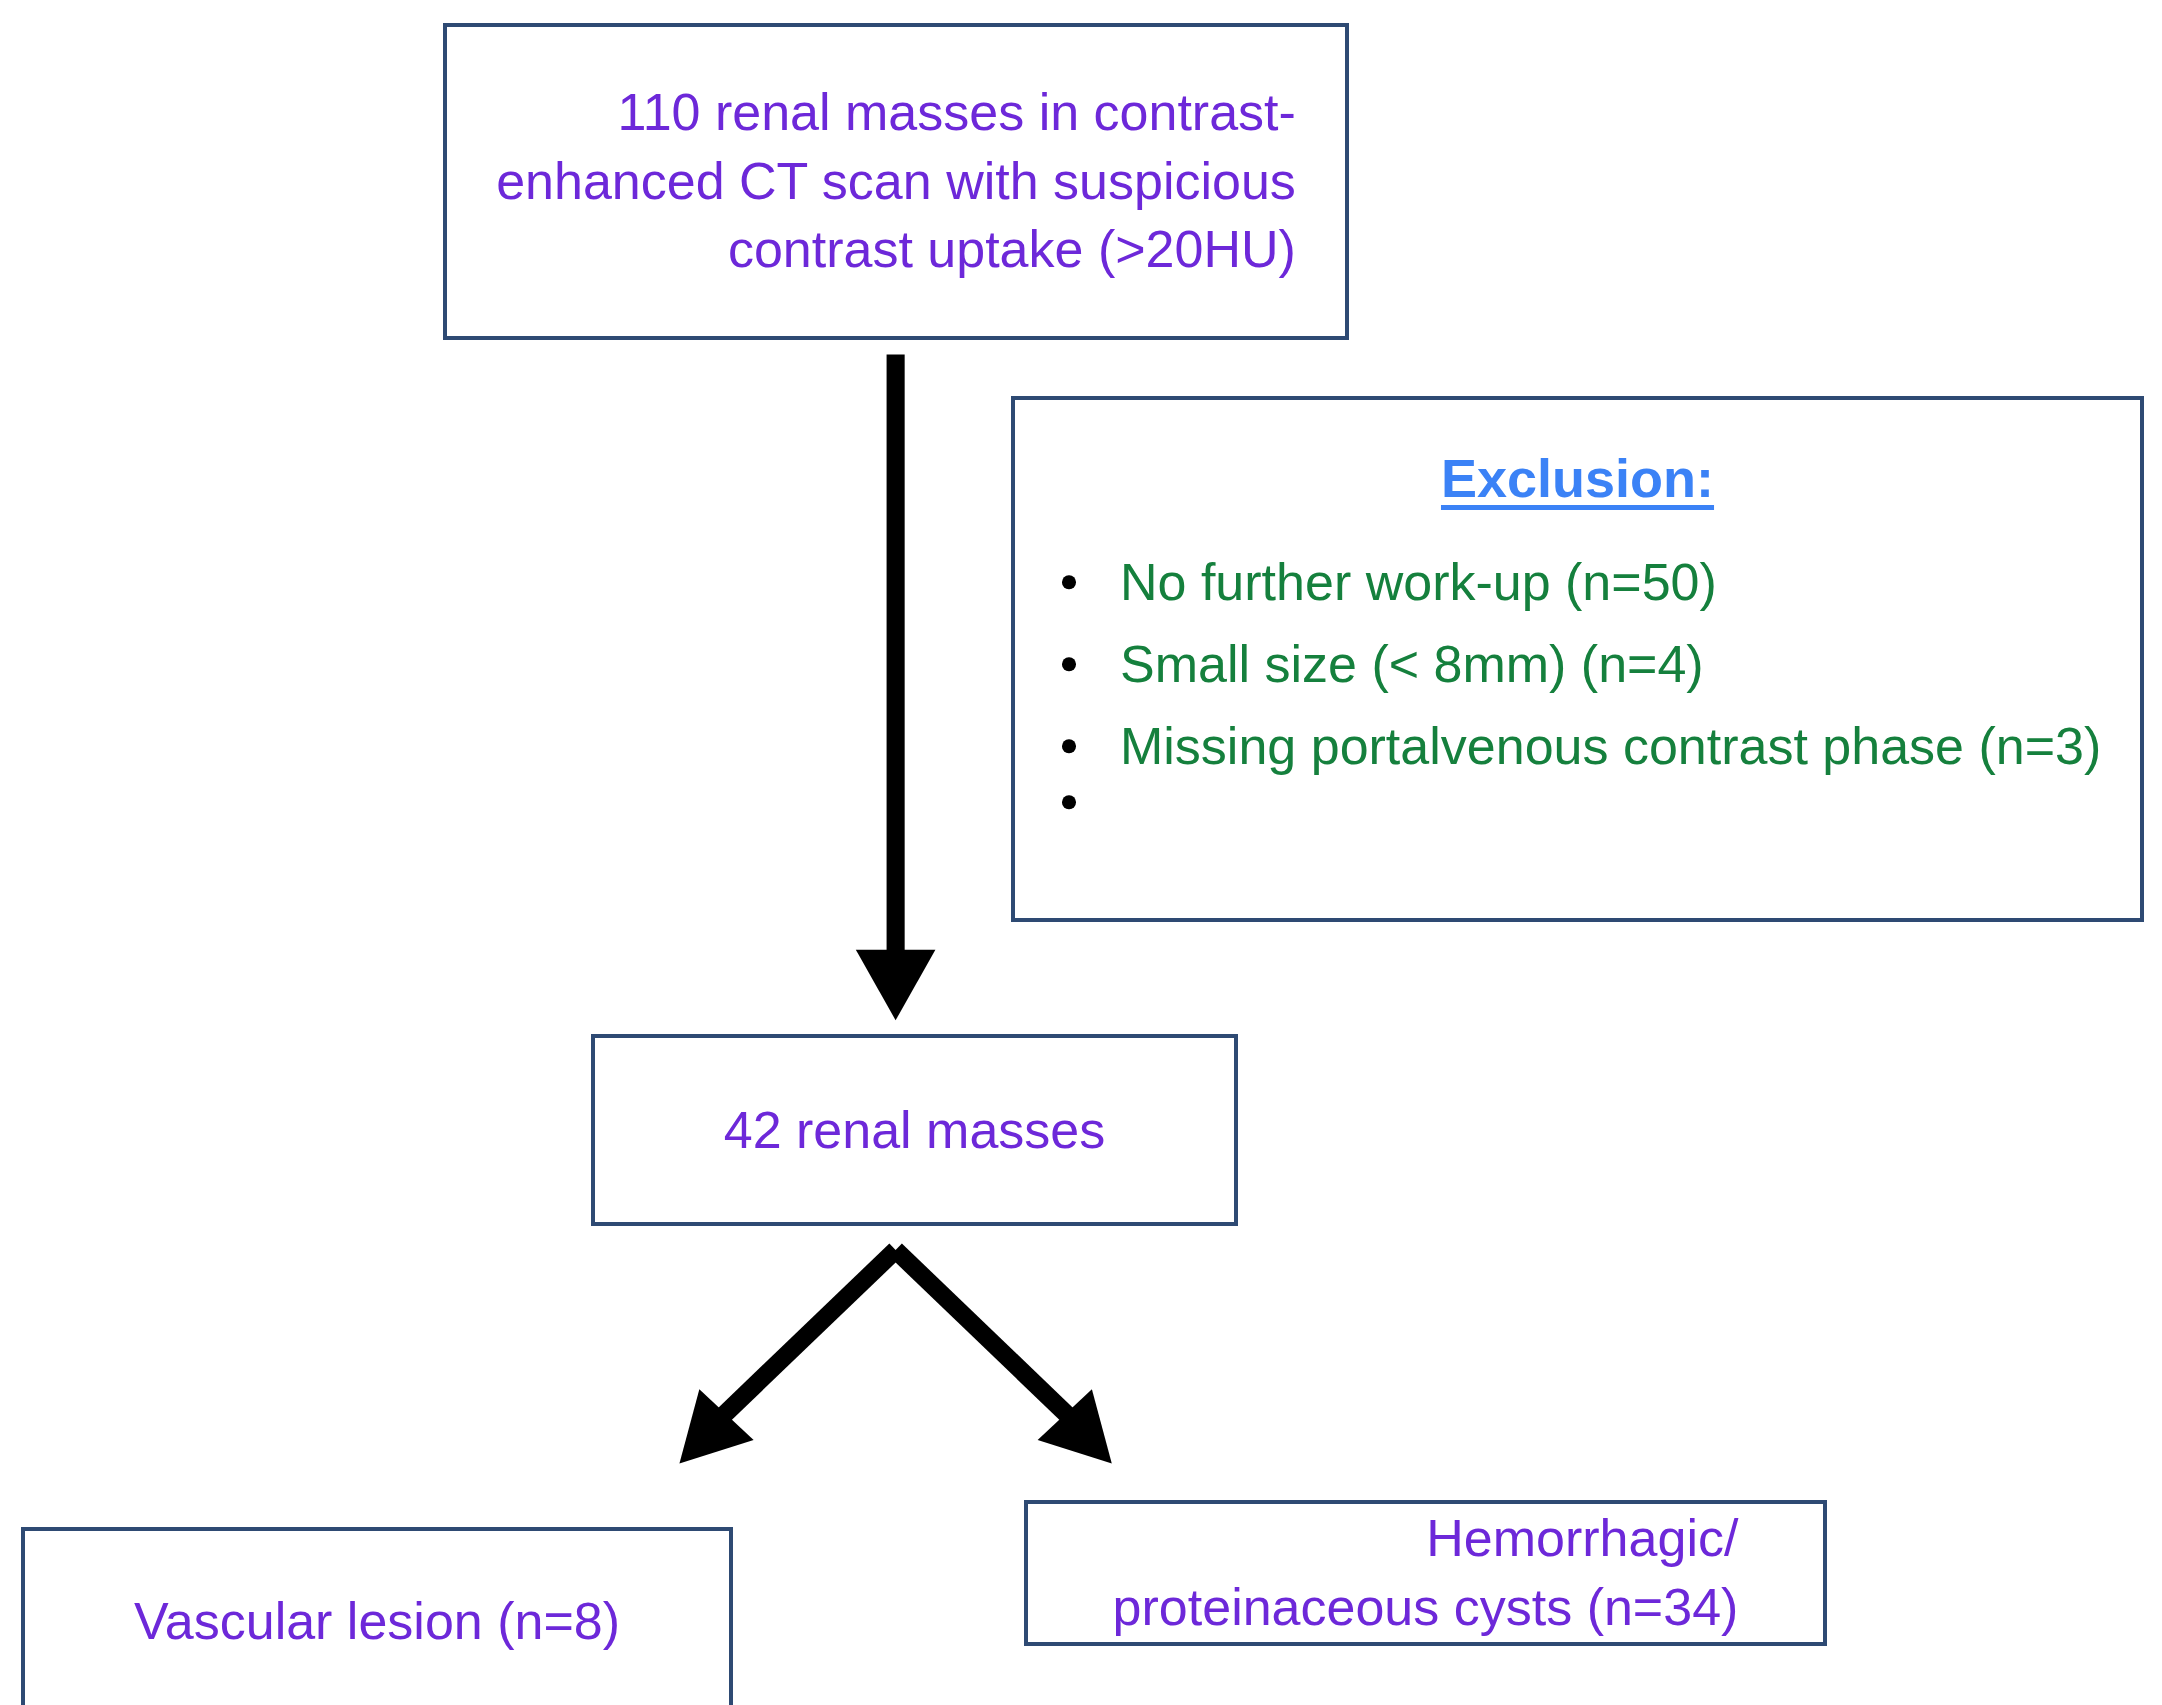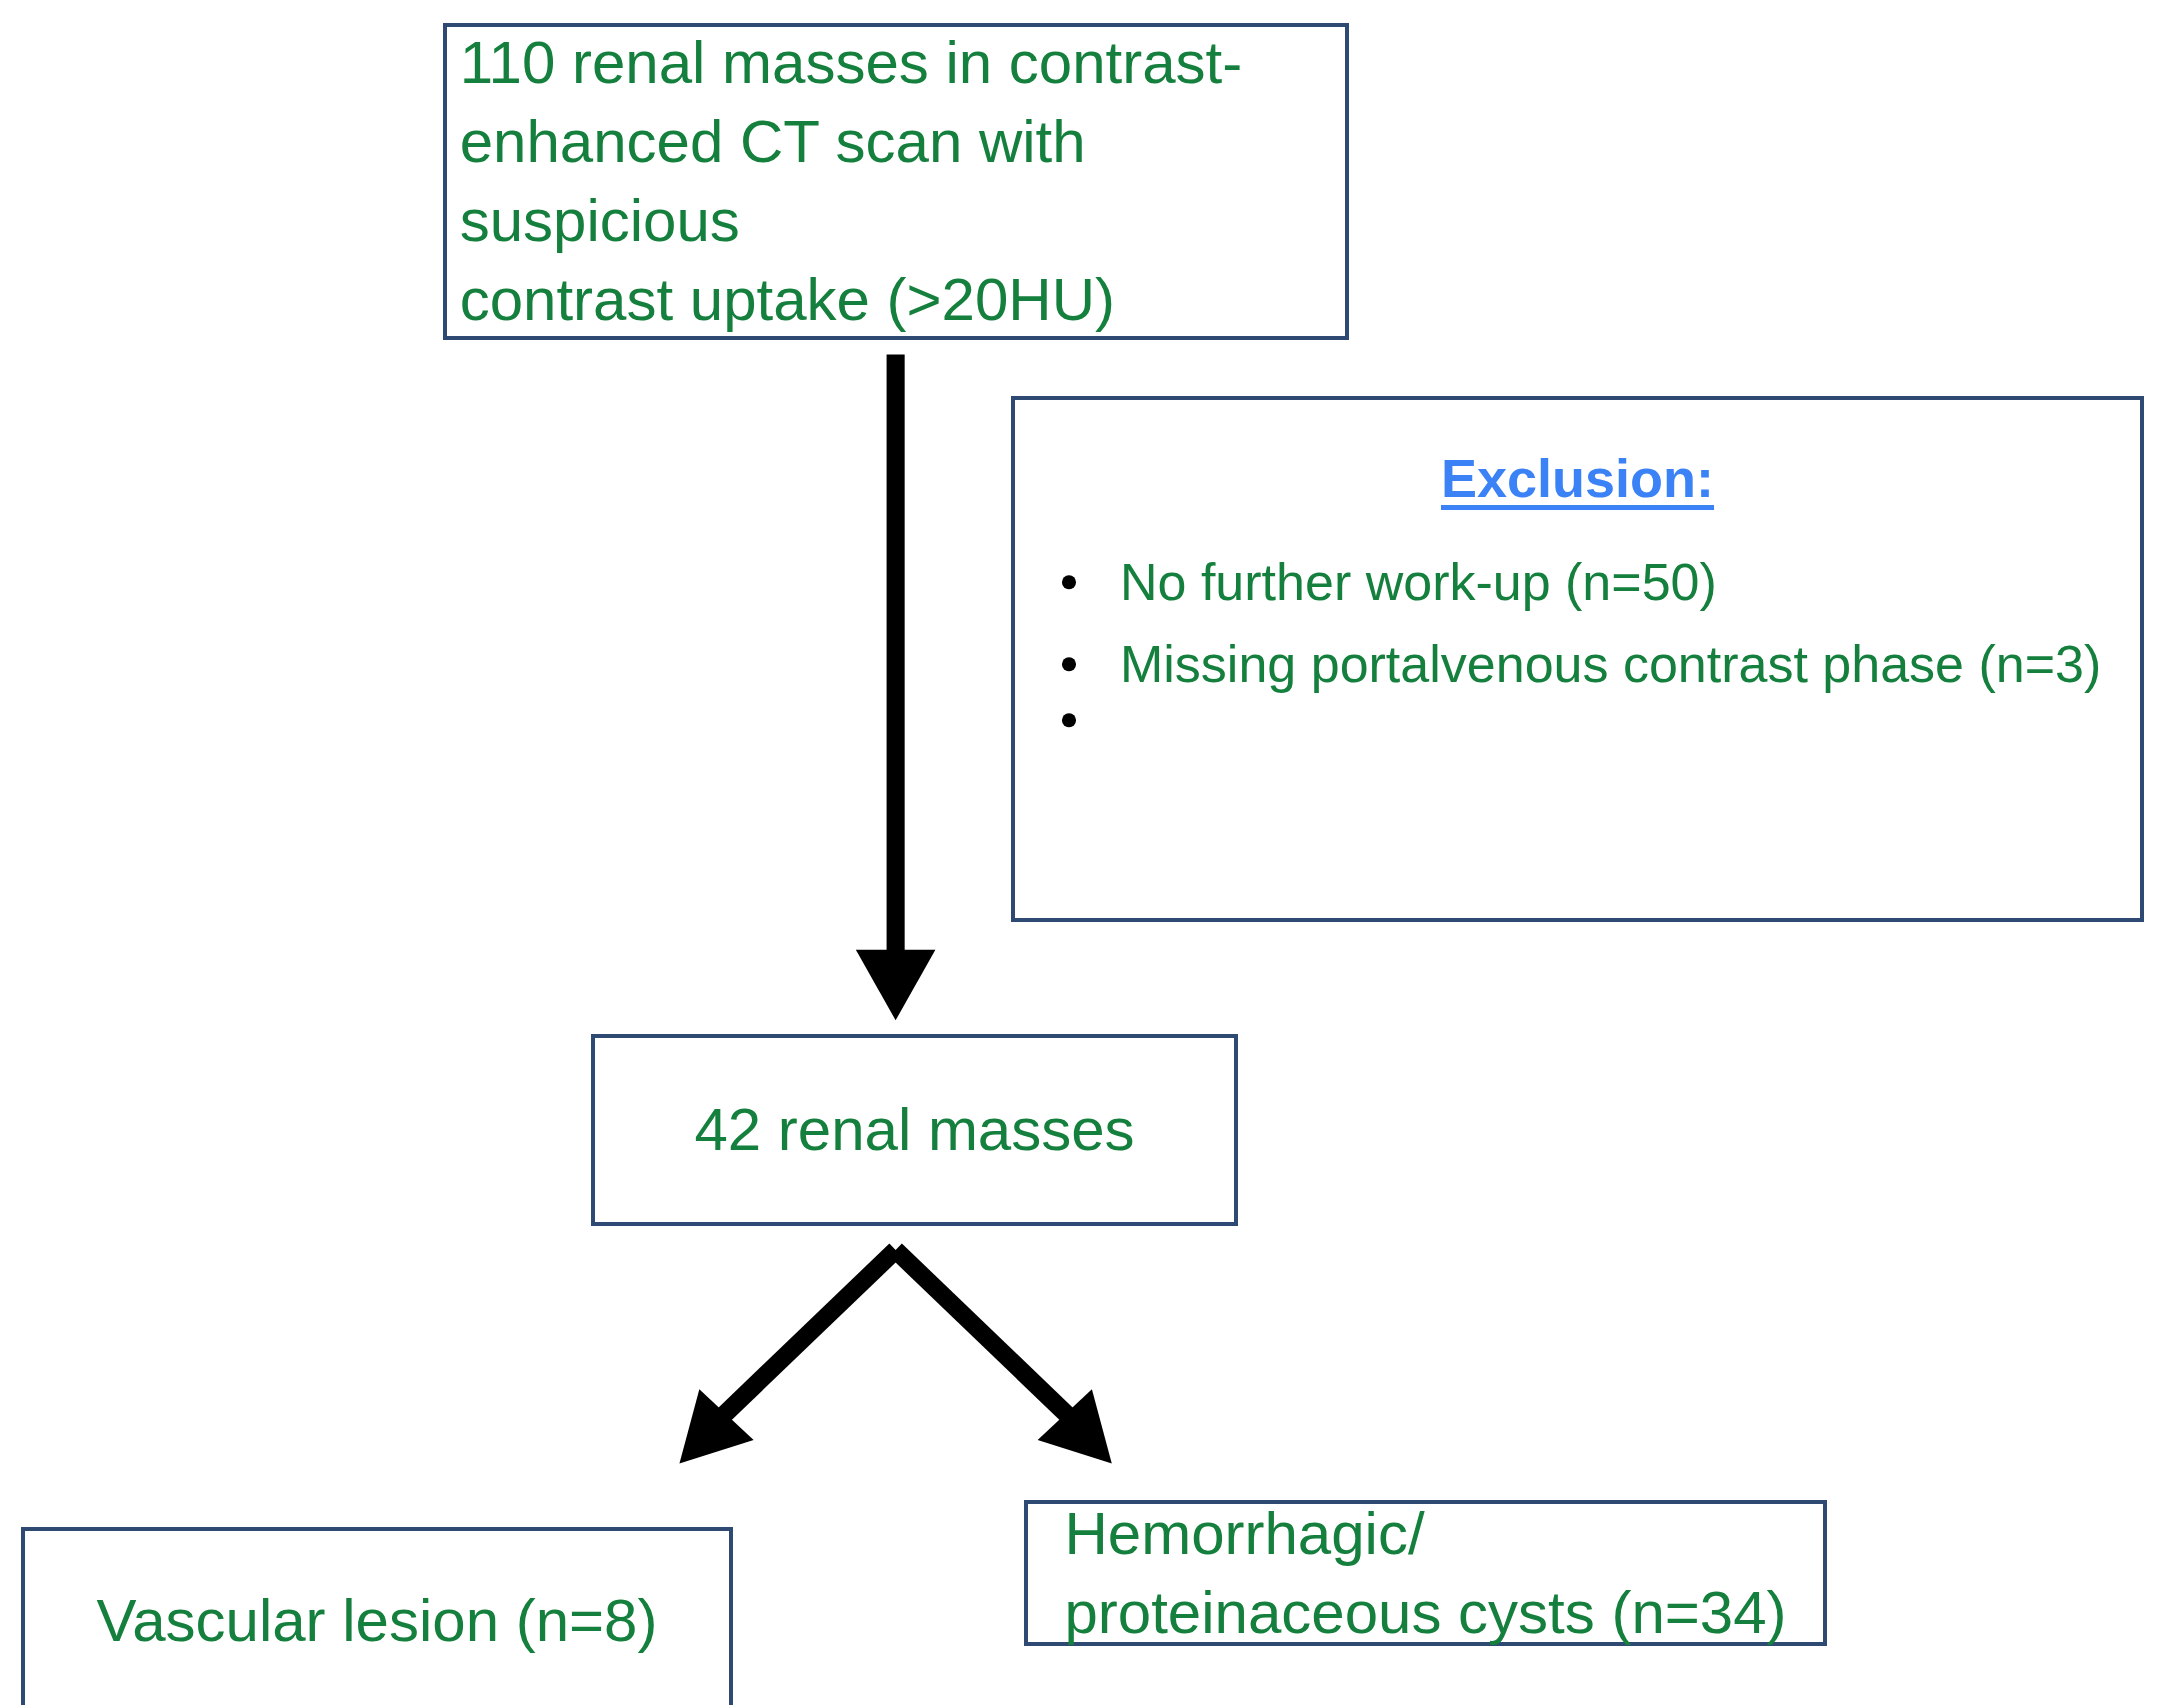--- a/index.html
+++ b/index.html
@@ -18,23 +18,23 @@
   .flow-box {
     position: absolute;
     box-sizing: border-box;
     background: #ffffff;
     border: 4.5px solid #2e4a73;
     display: flex;
     align-items: center;
     justify-content: center;
   }
   .box-text {
-    text-align: left;
-    color: #15803d;
-    font-size: 60px;
+    text-align: right;
+    color: #6d28d9;
+    font-size: 52px;
     line-height: 1.32;
     letter-spacing: 0px;
     padding: 0 12.7px;
     white-space: pre-line;
   }
 
   
   #box-initial {
     left: 443px;
     top: 22.6px;
@@ -161,20 +161,24 @@
   <div class="flow-box" id="box-exclusion">
     <div class="excl-inner">
       <div class="excl-title">Exclusion:</div>
       <ul class="excl-list">
         <li>
           <span class="bullet-dot"></span>
           <span>No further work-up (n=50)</span>
         </li>
         <li>
           <span class="bullet-dot"></span>
+          <span>Small size (&lt; 8mm) (n=4)</span>
+        </li>
+        <li>
+          <span class="bullet-dot"></span>
           <span>Missing portalvenous contrast phase (n=3)</span>
         </li>
         <li>
           <span class="bullet-dot"></span>
         </li>
       </ul>
     </div>
   </div>
 
   <div class="flow-box" id="box-mid">

